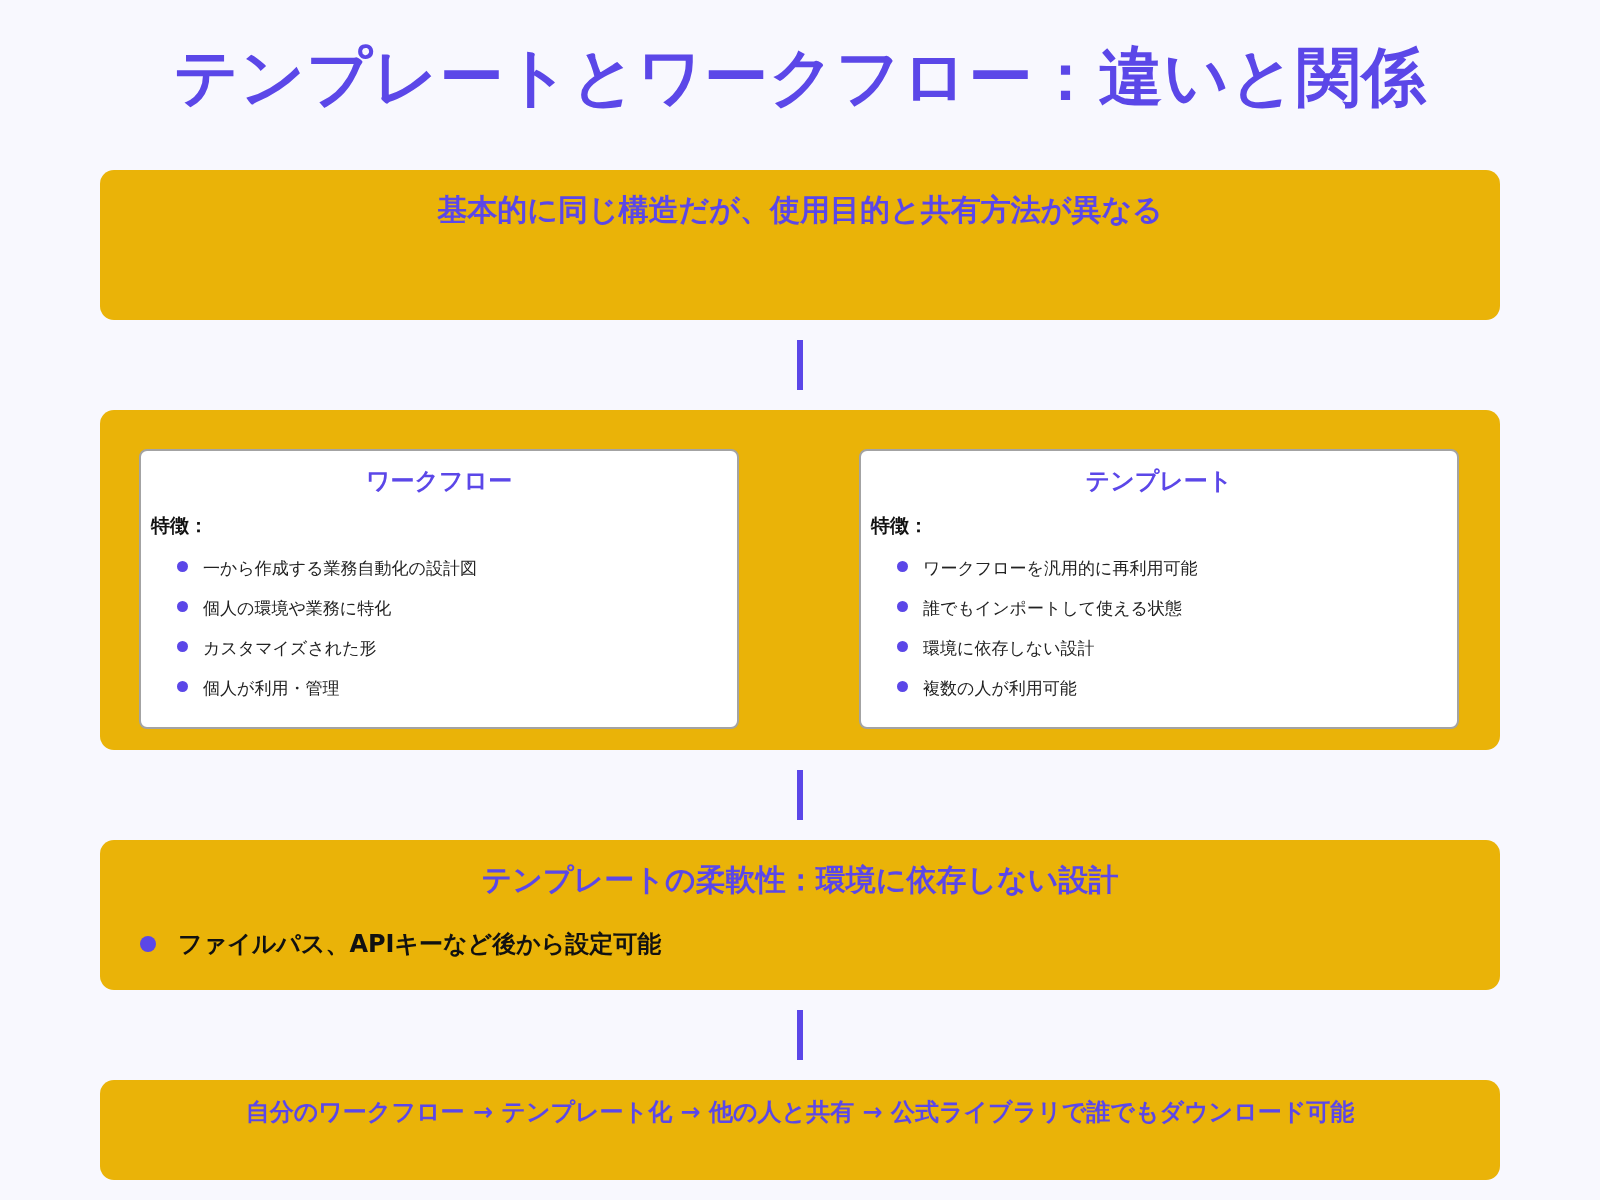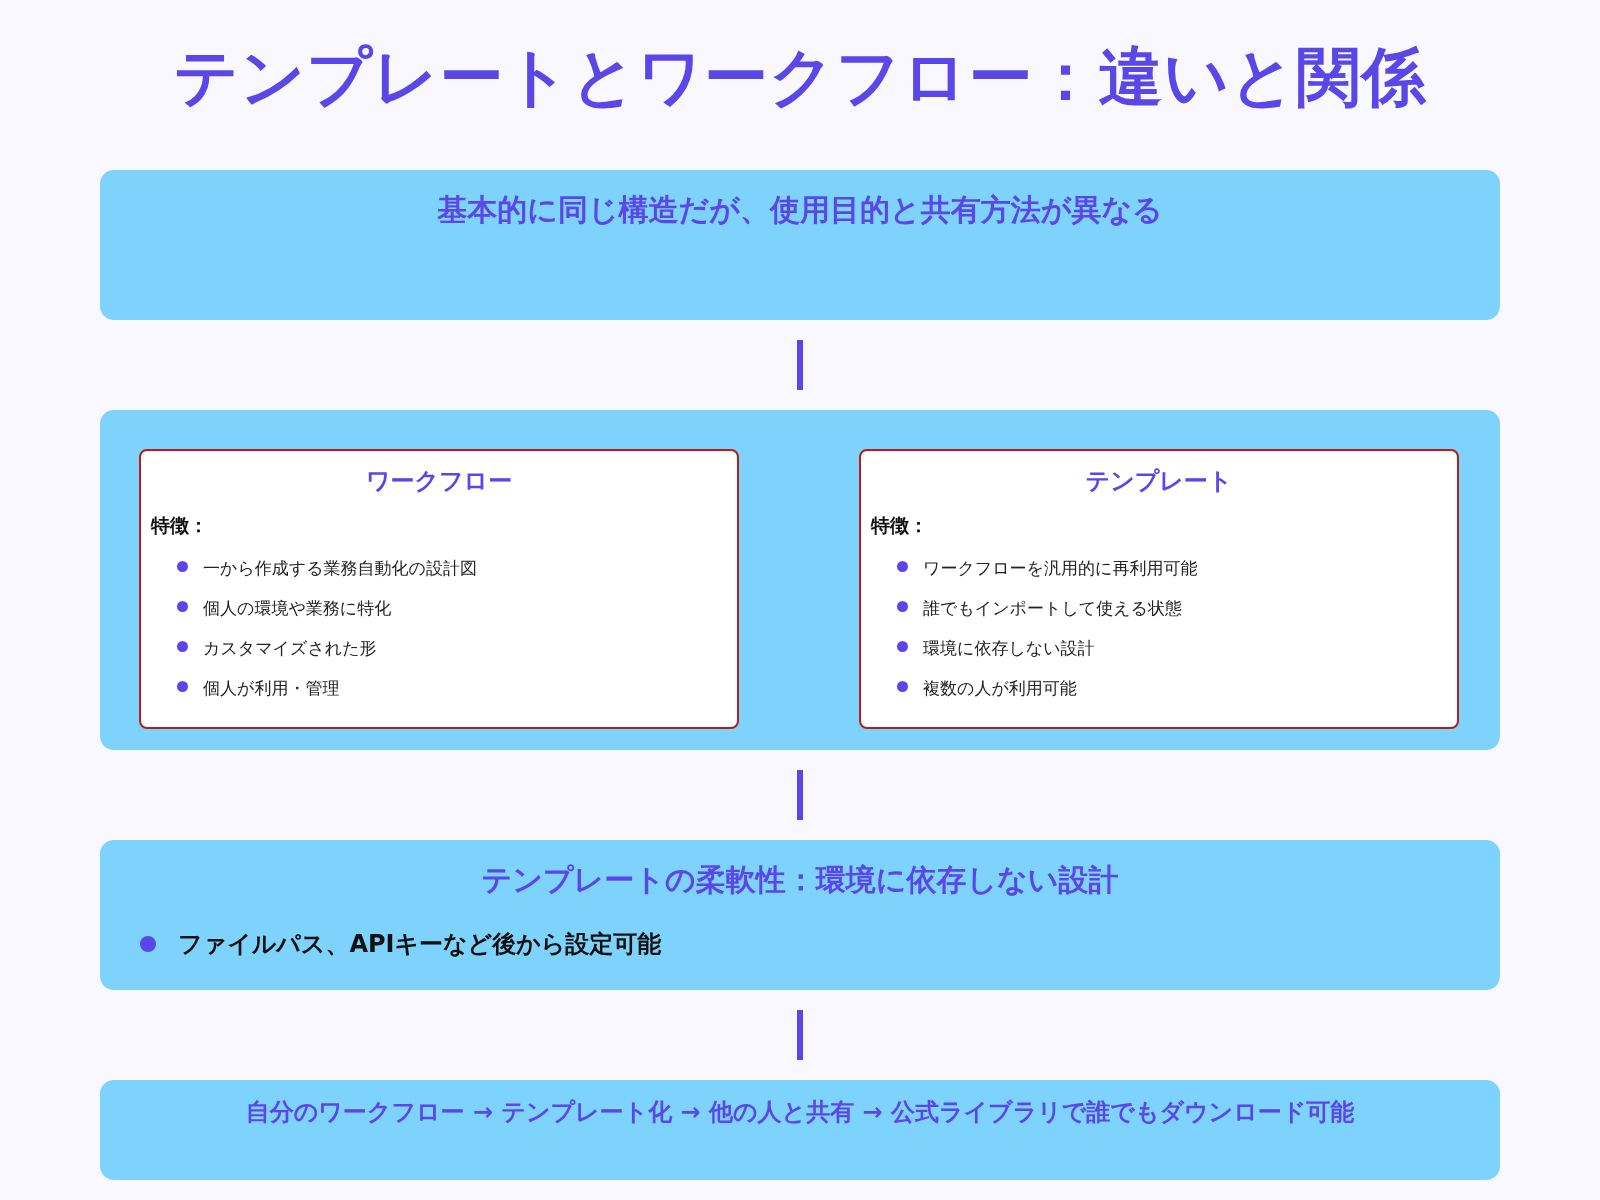--- a/index.html
+++ b/index.html
@@ -9,38 +9,38 @@
     font-family: "DejaVu Sans", "Liberation Sans", sans-serif;
     position: relative; overflow: hidden;
   }
   .title {
     position: absolute; left: 0; top: 34px; width: 1600px;
     text-align: center; font-size: 64px; font-weight: bold;
     color: #5b47e8; letter-spacing: 1px;
   }
   .panel {
     position: absolute; left: 100px; width: 1400px;
-    background: #7dd3fc; border-radius: 14px;
+    background: #eab308; border-radius: 14px;
   }
   .panel-heading {
     text-align: center; font-weight: bold; color: #5b47e8;
   }
   .p1 { top: 170px; height: 150px; }
   .p1 .panel-heading { font-size: 30px; padding-top: 20px; }
   .p2 { top: 410px; height: 340px; }
   .p3 { top: 840px; height: 150px; }
   .p3 .panel-heading { font-size: 30px; padding-top: 20px; }
   .p4 { top: 1080px; height: 100px; }
   .p4 .panel-heading { font-size: 24px; padding-top: 16px; }
   .connector {
     position: absolute; left: 797px; width: 6px; height: 50px; background: #5b47e8;
   }
   .card {
     position: absolute; top: 39px; width: 600px; height: 280px;
-    background: #ffffff; border: 2px solid #b91c1c; border-radius: 8px;
+    background: #ffffff; border: 2px solid #a3a3a3; border-radius: 8px;
     box-sizing: border-box;
   }
   .card.left { left: 39px; }
   .card.right { left: 759px; }
   .card-title {
     text-align: center; font-size: 24px; font-weight: bold; color: #5b47e8;
     margin-top: 14px;
   }
   .features-label {
     font-size: 19px; font-weight: bold; color: #111; margin: 16px 0 0 10px;

